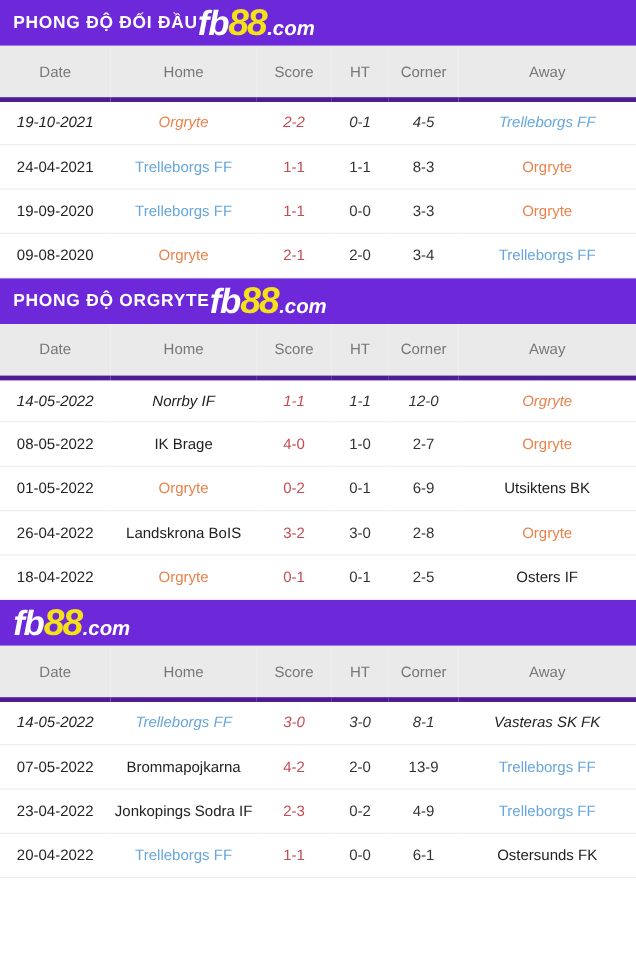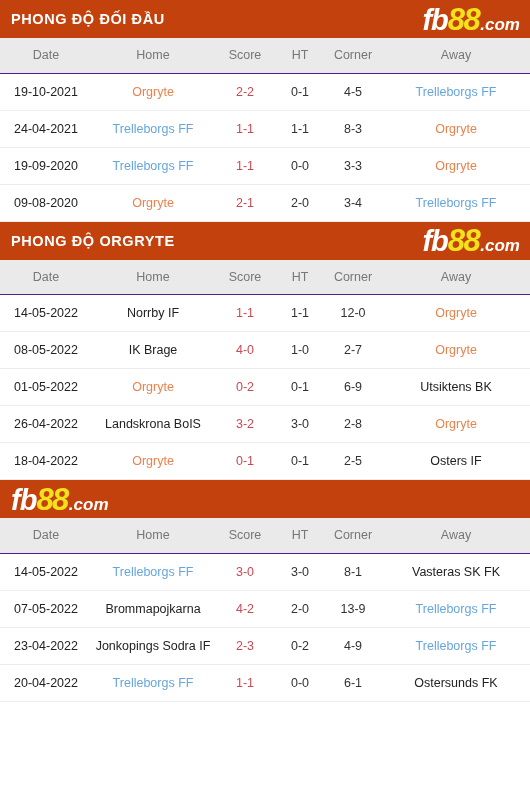--- a/index.html
+++ b/index.html
@@ -9,24 +9,24 @@
     font-family: "Liberation Sans", "DejaVu Sans", sans-serif;
     -webkit-font-smoothing: antialiased;
   }
   body { width: 530px; overflow-x: hidden; }
 
   .section { width: 530px; }
 
   
   .banner {
     height: 38px;
-    background: #c2410c;
+    background: #6d28d9;
     display: flex;
     align-items: center;
-    justify-content: space-between;
+    justify-content: flex-start;
     padding: 0 8px 0 11px;
     position: relative;
   }
   .banner-title {
     color: #ffffff;
     font-size: 14.5px;
     font-weight: bold;
     letter-spacing: 0.6px;
     text-transform: uppercase;
     white-space: nowrap;
@@ -46,29 +46,29 @@
   .logo .dcom { color: #ffffff; font-size: 17px; letter-spacing: 0px; margin-left: 1px; }
 
   
   table {
     width: 530px;
     border-collapse: collapse;
     table-layout: fixed;
   }
   thead tr { background: #eaeaea; }
   thead th {
-    height: 35px;
+    height: 45px;
     font-size: 12.5px;
     font-weight: normal;
     color: #777777;
     text-align: center;
     vertical-align: middle;
   }
   tbody tr { border-bottom: 1px solid #ededed; background: #ffffff; }
-  tbody tr:first-child { border-top: 1px solid #4c1d95; }
+  tbody tr:first-child { border-top: 4px solid #4c1d95; font-style: italic; }
   tbody td {
     height: 37px;
     font-size: 12.5px;
     text-align: center;
     vertical-align: middle;
     color: #222222;
     white-space: nowrap;
     overflow: hidden;
   }
 

